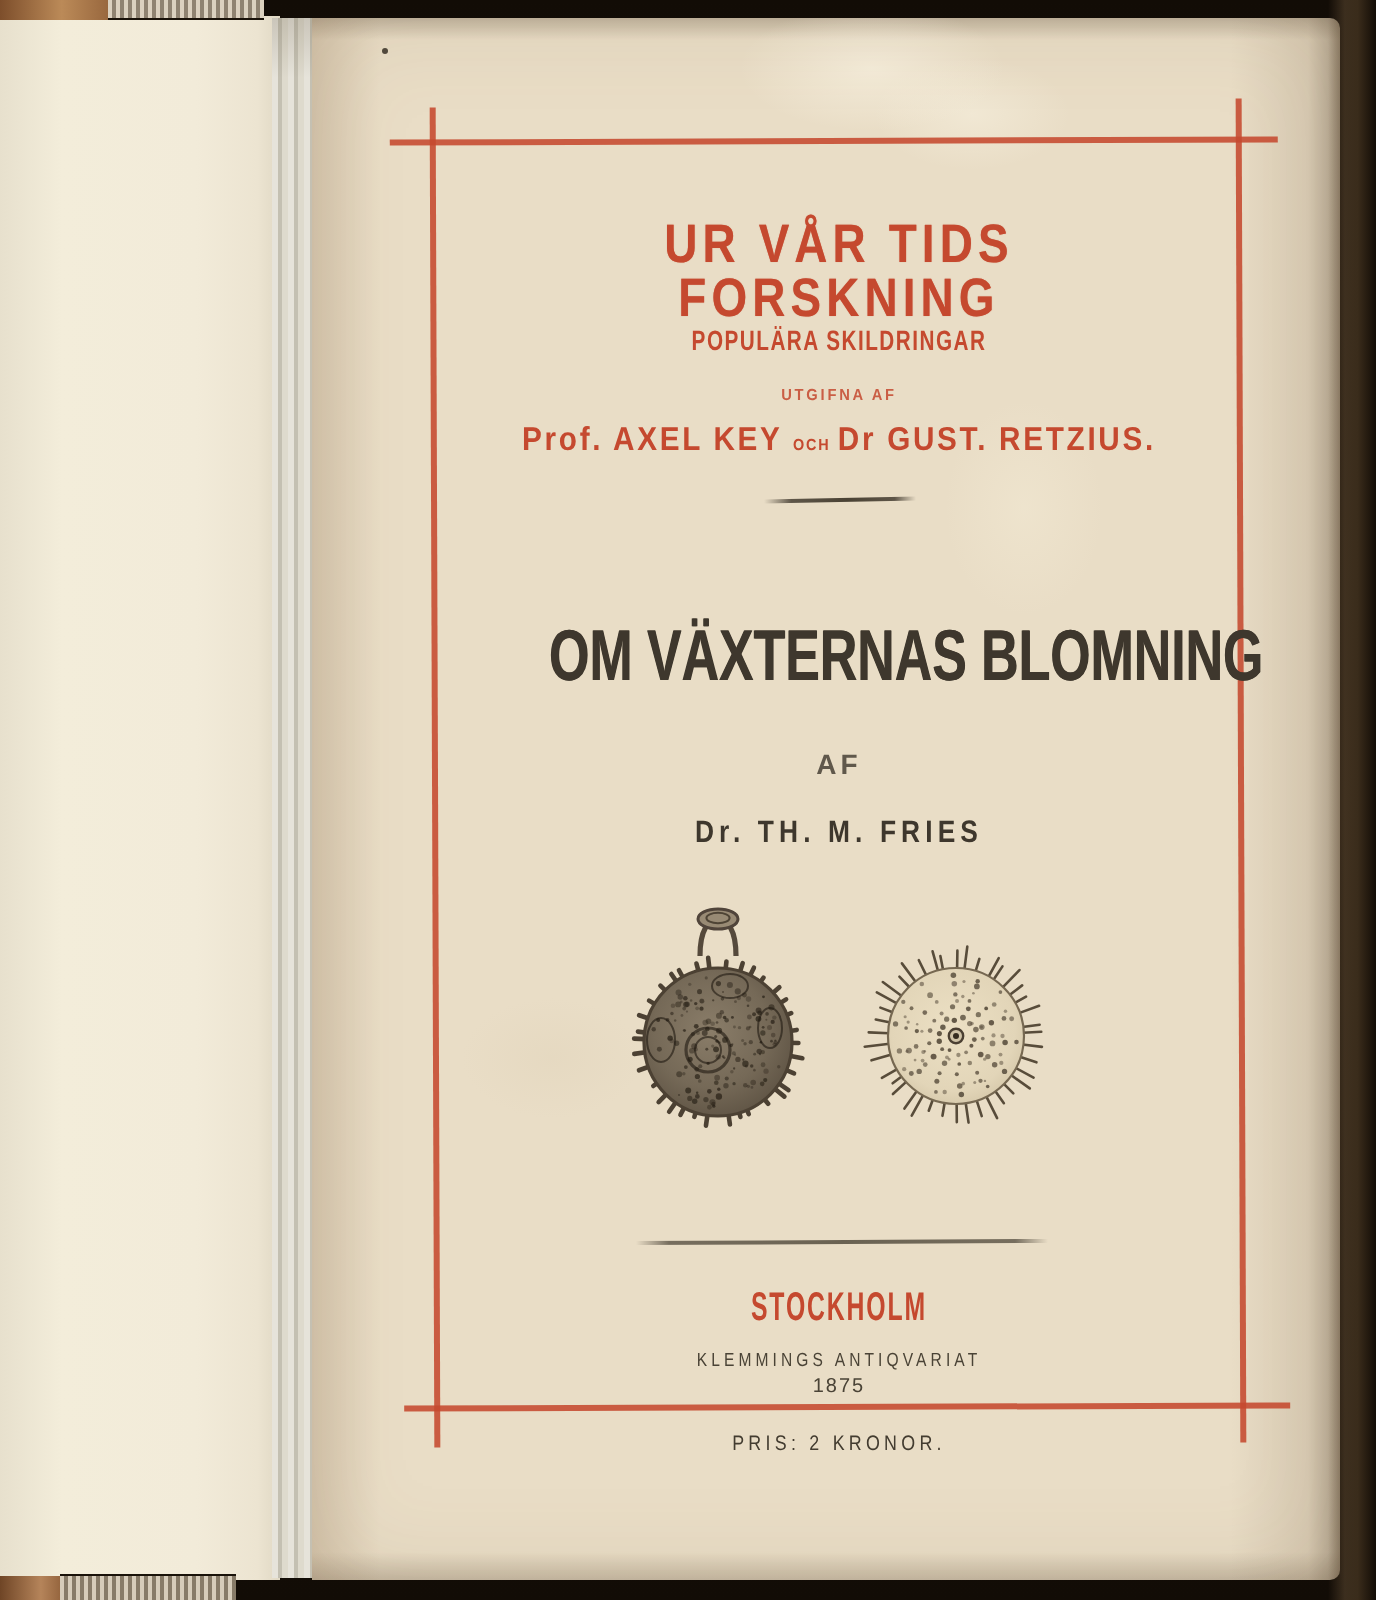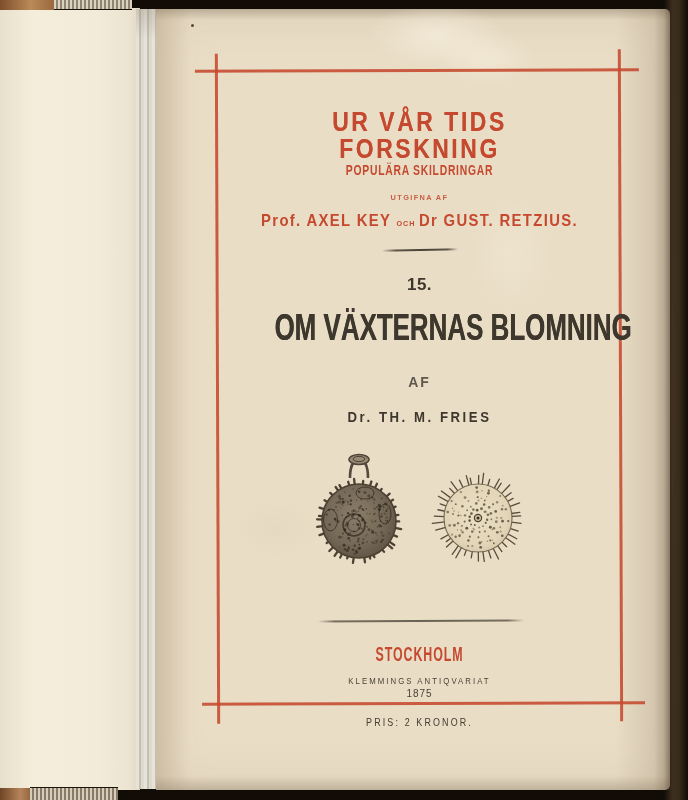--- a/index.html
+++ b/index.html
@@ -125,21 +125,20 @@
     <div class="t red edited-by">UTGIFNA AF</div>
 
     <div class="t red editors">
       <span>Prof. AXEL KEY</span>
       <span class="conj"> och </span>
       <span>Dr GUST. RETZIUS.</span>
     </div>
 
     <div class="divider-short"></div>
 
-    <div class="t ink volume-number">15.</div>
 
     <div class="t ink main-title">OM VÄXTERNAS BLOMNING</div>
 
     <div class="t ink by-label">AF</div>
 
     <div class="t ink author">Dr. TH. M. FRIES</div>
 
     <div class="figures-row">
       <svg class="fig-dark" id="grainDark" viewBox="0 0 92 118">
         <defs>

